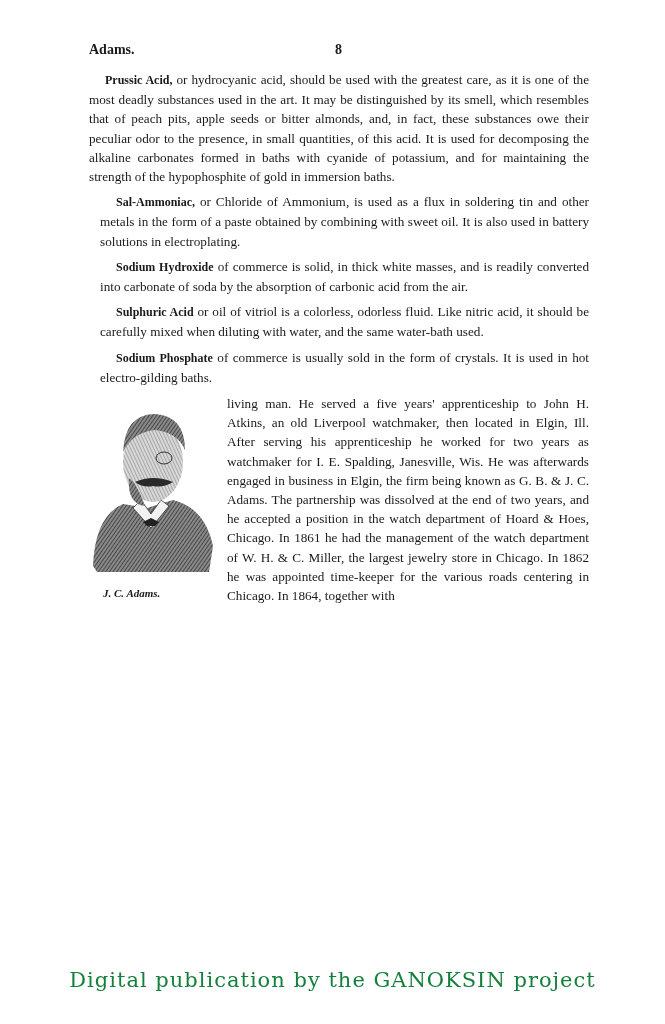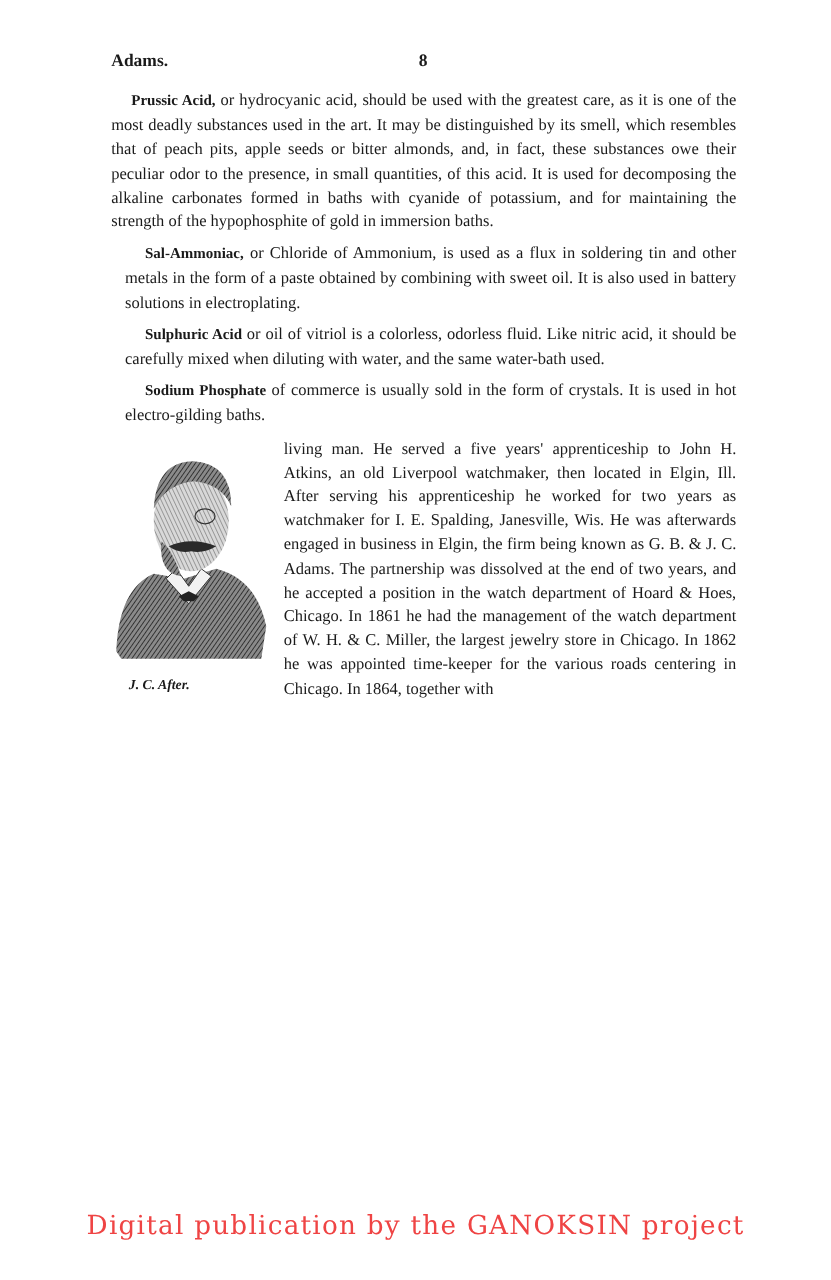--- a/index.html
+++ b/index.html
@@ -12,34 +12,35 @@
   .para + .para { margin-top: 6px; margin-left: 11px; }
   .first { margin-top: 8px; }
   .term { font-weight: bold; font-size: 12px; }
   .bio-name { font-weight: bold; font-size: 14.5px; letter-spacing: 0.5px; }
   .bio { margin-top: 7px; }
   .bio-lead { text-align: justify; text-indent: 16px; margin: 0; }
   .figure { float: left; width: 128px; height: 208px; margin: 2px 10px 0 0; position: relative; }
   .portrait { width: 128px; height: 178px; display: block; }
   .caption { position: absolute; left: 14px; top: 188px; font-style: italic; font-weight: bold; font-size: 11px; }
   .bio-body { text-align: justify; margin: 0; }
-  .footer { position: absolute; left: 0; width: 665px; top: 968px; text-align: center; font-family: "DejaVu Serif", "Liberation Serif", serif; font-size: 21px; letter-spacing: 1px; color: #ef4444; }
+  .footer { position: absolute; left: 0; width: 665px; top: 968px; text-align: center; font-family: "DejaVu Serif", "Liberation Serif", serif; font-size: 21px; letter-spacing: 1px; color: #15803d; }
 </style>
 </head>
 <body>
 
 <div class="page">
   <div class="running-head">
     <span class="title">Adams.</span>
     <span class="pageno">8</span>
   </div>
 
   <div>
     <p class="para first"><span class="term">Prussic Acid,</span><span> or hydrocyanic acid, should be used with the greatest care, as it is one of the most deadly substances used in the art.  It may be distinguished by its smell, which resembles that of peach pits, apple seeds or bitter almonds, and, in fact, these substances owe their peculiar odor to the presence, in small quantities, of this acid.  It is used for decomposing the alkaline carbonates formed in baths with cyanide of potassium, and for maintaining the strength of the hypophosphite of gold in immersion baths.</span></p>
     <p class="para"><span class="term">Sal-Ammoniac,</span><span> or Chloride of Ammonium, is used as a flux in soldering tin and other metals in the form of a paste obtained by combining with sweet oil.  It is also used in battery solutions in electroplating.</span></p>
+    <p class="para"><span class="term">Sodium Hydroxide</span><span> of commerce is solid, in thick white masses, and is readily converted into carbonate of soda by the absorption of carbonic acid from the air.</span></p>
     <p class="para"><span class="term">Sulphuric Acid</span><span> or oil of vitriol is a colorless, odorless fluid.  Like nitric acid, it should be carefully mixed when diluting with water, and the same water-bath used.</span></p>
     <p class="para"><span class="term">Sodium Phosphate</span><span> of commerce is usually sold in the form of crystals.  It is used in hot electro-gilding baths.</span></p>
   </div>
 
   <div class="bio">
     <div class="figure">
       <svg class="portrait" viewBox="0 0 128 178">
         <defs>
           <pattern id="hatch" width="3" height="3" patternUnits="userSpaceOnUse" patternTransform="rotate(35)">
             <rect width="3" height="3" fill="#8a8a8a"></rect>
@@ -59,19 +60,19 @@
 
         <ellipse cx="64" cy="66" rx="30" ry="40" fill="url(#hatch2)"></ellipse>
 
         <path d="M34 56 Q36 18 66 18 Q96 20 96 54 Q88 36 66 34 Q44 36 34 56 Z" fill="url(#hatch)"></path>
 
         <ellipse cx="75" cy="62" rx="8" ry="6" fill="none" stroke="#333" stroke-width="1"></ellipse>
 
         <path d="M46 86 Q64 78 84 86 Q74 92 64 90 Q54 92 46 86 Z" fill="#2a2a2a"></path>
         <path d="M40 82 Q38 108 56 110 Q52 98 46 88 Z" fill="url(#hatch)"></path>
       </svg>
-      <span class="caption">J. C. After.</span>
+      <span class="caption">J. C. Adams.</span>
     </div>
     <p class="bio-body">living man.  He served a five years' apprenticeship to John H. Atkins, an old Liverpool watchmaker, then located in Elgin, Ill.  After serving his apprenticeship he worked for two years as watchmaker for I. E. Spalding, Janesville, Wis.  He was afterwards engaged in business in Elgin, the firm being known as G. B. &amp; J. C. Adams.  The partnership was dissolved at the end of two years, and he accepted a position in the watch department of Hoard &amp; Hoes, Chicago.  In 1861 he had the management of the watch department of W. H. &amp; C. Miller, the largest jewelry store in Chicago.  In 1862 he was appointed time-keeper for the various roads centering in Chicago.  In 1864, together with</p>
   </div>
 </div>
 
 <div class="footer">Digital publication by the GANOKSIN project</div>
 
 </body></html>

